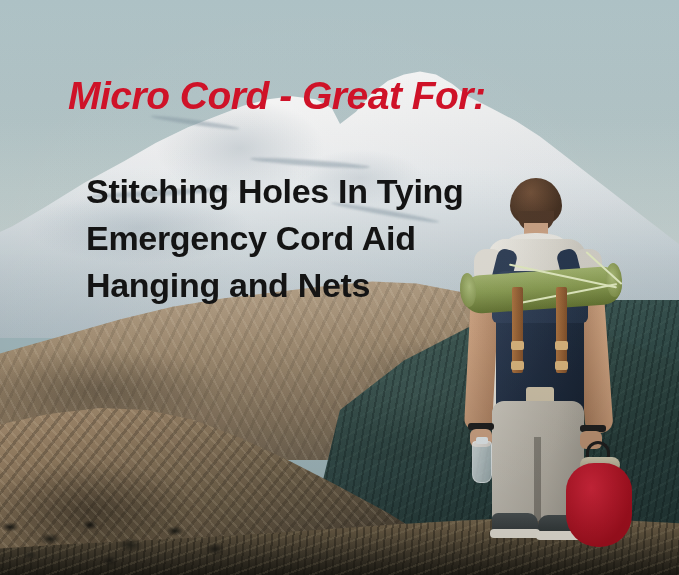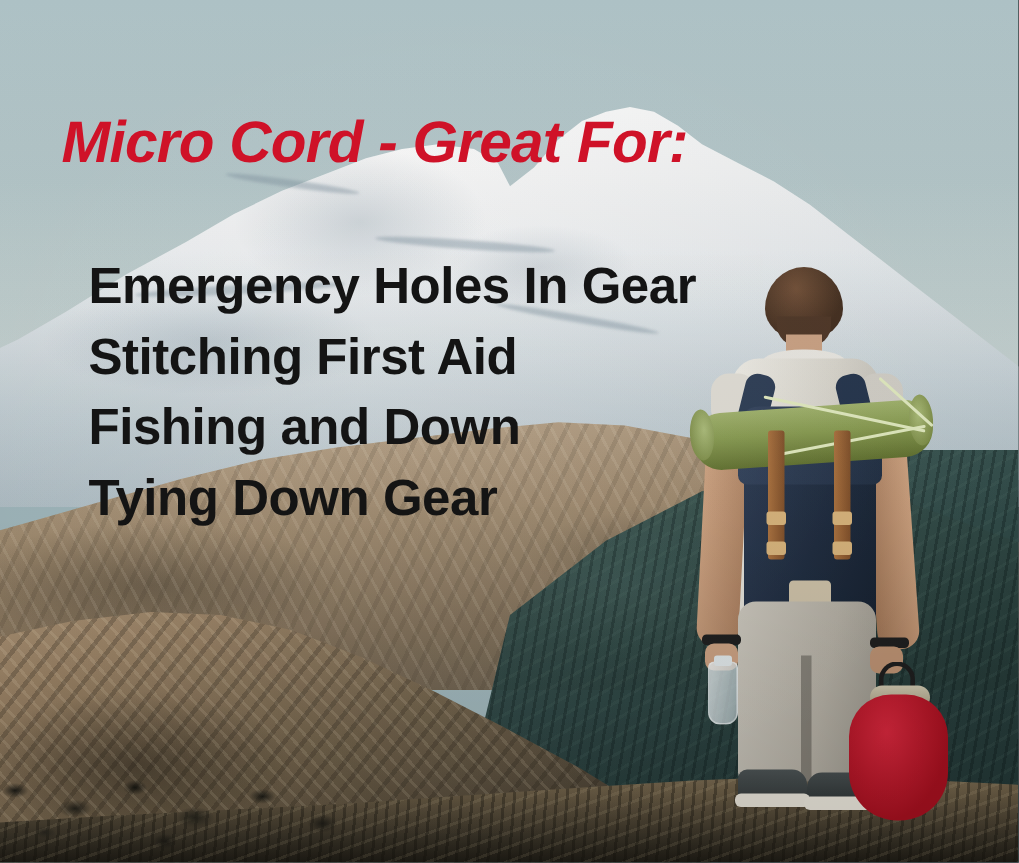--- a/index.html
+++ b/index.html
@@ -238,21 +238,21 @@
     border:3px solid #1e1e1e;border-bottom:none;border-radius:12px 12px 0 0;}
 
   
   .grade{position:absolute;inset:0;
     background:
       radial-gradient(ellipse 520px 420px at 46% 48%, rgba(255,255,255,.05), transparent 70%),
       linear-gradient(180deg, rgba(255,255,255,.05) 0%, rgba(0,0,0,.04) 60%, rgba(0,0,0,.14) 100%);
     pointer-events:none;}
 
   
-  .overlay{position:absolute;inset:0;}
+  .overlay{position:absolute;inset:0;margin-left:27px;}
 
   .headline{
     position:absolute;left:41px;top:74px;
     font-size:39px;line-height:44px;
     font-weight:bold;font-style:italic;
     letter-spacing:-.5px;
     color:#cf1228;
     white-space:nowrap;
   }
 
@@ -351,20 +351,19 @@
     </div>
 
     <div class="grade"></div>
   </div>
 
   <div class="overlay">
 
     <div class="headline">Micro Cord - Great For:</div>
 
     <ul class="benefit-list">
-      <li class="benefit-item">Emergency Holes In Gear</li>
-      <li class="benefit-item">Stitching First Aid</li>
-      <li class="benefit-item">Fishing and Down</li>
-      <li class="benefit-item">Tying Down Gear</li>
+      <li class="benefit-item">Stitching Holes In Tying</li>
+      <li class="benefit-item">Emergency Cord Aid</li>
+      <li class="benefit-item">Hanging and Nets</li>
     </ul>
 
   </div>
 </div>
 
 </body></html>

